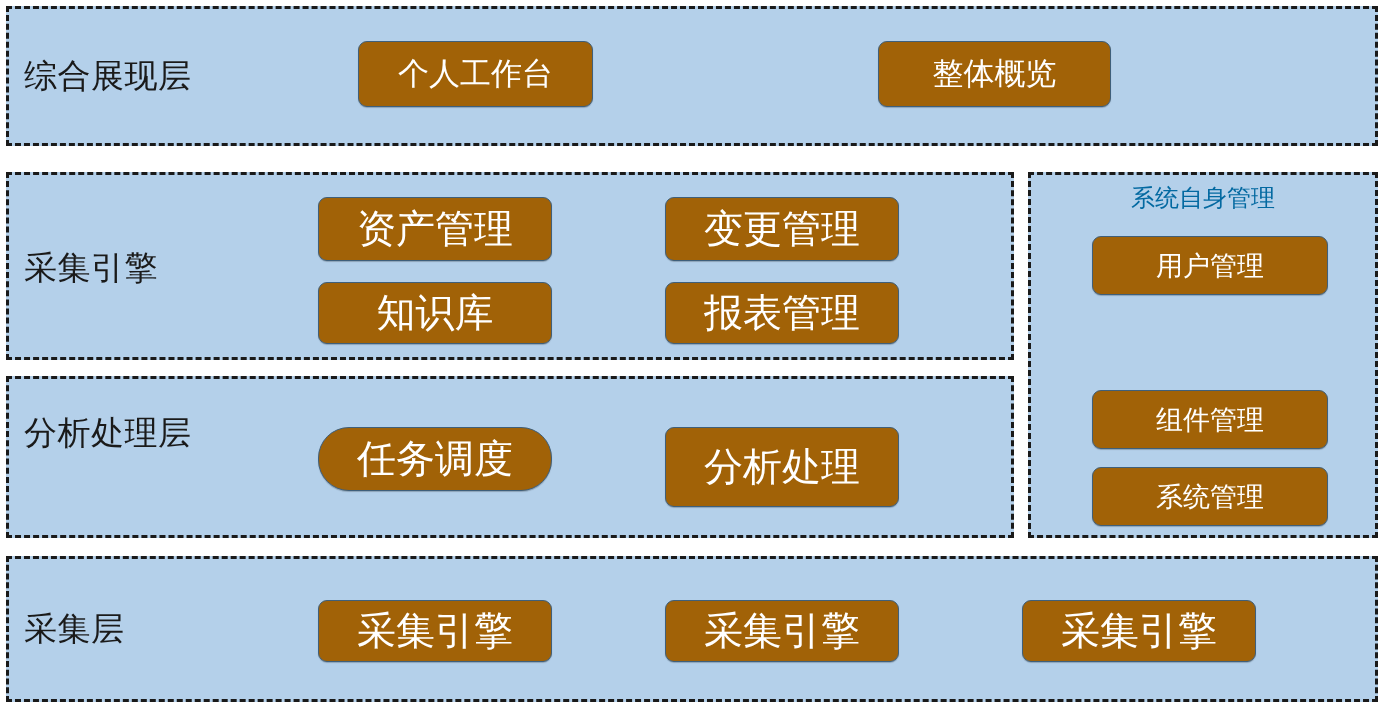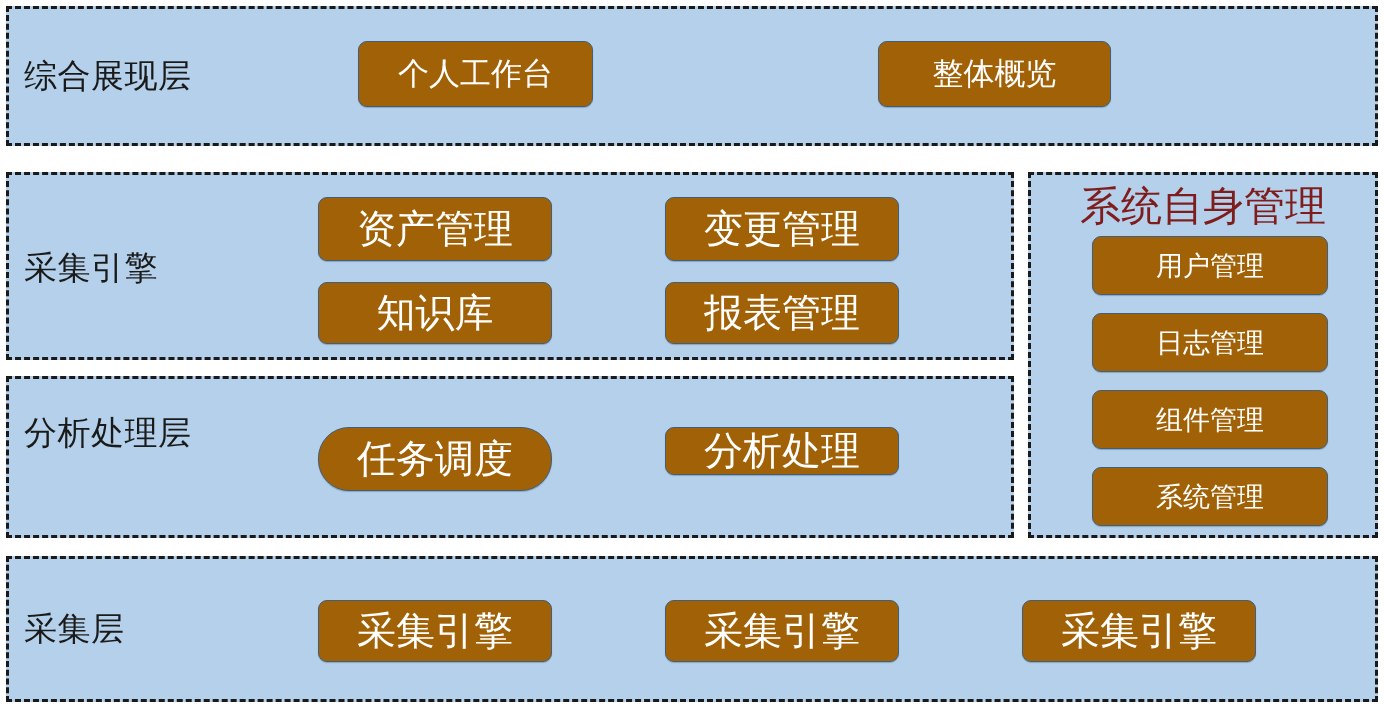--- a/index.html
+++ b/index.html
@@ -49,22 +49,22 @@
   .lbl-analysis { top: 416px; }
   .lbl-collect  { top: 612px; }
 
   
   .system-title {
     position: absolute;
     left: 1028px;
     top: 186px;
     width: 350px;
     text-align: center;
-    color: #7f1d1d;
-    font-size: 41px;
+    color: #0369a1;
+    font-size: 24px;
     line-height: 1;
     white-space: nowrap;
   }
 
   
   .node {
     position: absolute;
     background: #a16207;
     border: 1px solid #3f5f7a;
     border-radius: 9px;
@@ -85,21 +85,21 @@
   .n-overview  { left: 878px;  top: 41px;  width: 233px; height: 66px; }
 
   
   .n-asset   { left: 318px; top: 197px; width: 234px; height: 64px; }
   .n-kb      { left: 318px; top: 282px; width: 234px; height: 62px; }
   .n-change  { left: 665px; top: 197px; width: 234px; height: 64px; }
   .n-report  { left: 665px; top: 282px; width: 234px; height: 62px; }
 
   
   .n-sched   { left: 318px; top: 427px; width: 234px; height: 64px; border-radius: 31px; }
-  .n-analyze { left: 665px; top: 427px; width: 234px; height: 48px; }
+  .n-analyze { left: 665px; top: 427px; width: 234px; height: 80px; }
 
   
   .n-eng1 { left: 318px;  top: 600px; width: 234px; height: 62px; }
   .n-eng2 { left: 665px;  top: 600px; width: 234px; height: 62px; }
   .n-eng3 { left: 1022px; top: 600px; width: 234px; height: 62px; }
 
   
   .n-user   { left: 1092px; top: 236px; width: 236px; height: 59px; text-align: center; }
   .n-log    { left: 1092px; top: 313px; width: 236px; height: 59px; }
   .n-comp   { left: 1092px; top: 390px; width: 236px; height: 59px; }
@@ -132,17 +132,16 @@
   <div class="node node-md n-report">报表管理</div>
 
   <div class="node node-md n-sched">任务调度</div>
   <div class="node node-md n-analyze">分析处理</div>
 
   <div class="node node-md n-eng1">采集引擎</div>
   <div class="node node-md n-eng2">采集引擎</div>
   <div class="node node-md n-eng3">采集引擎</div>
 
   <div class="node node-sm n-user">用户管理</div>
-  <div class="node node-sm n-log">日志管理</div>
   <div class="node node-sm n-comp">组件管理</div>
   <div class="node node-sm n-sys">系统管理</div>
 
 </div>
 
 </body></html>

